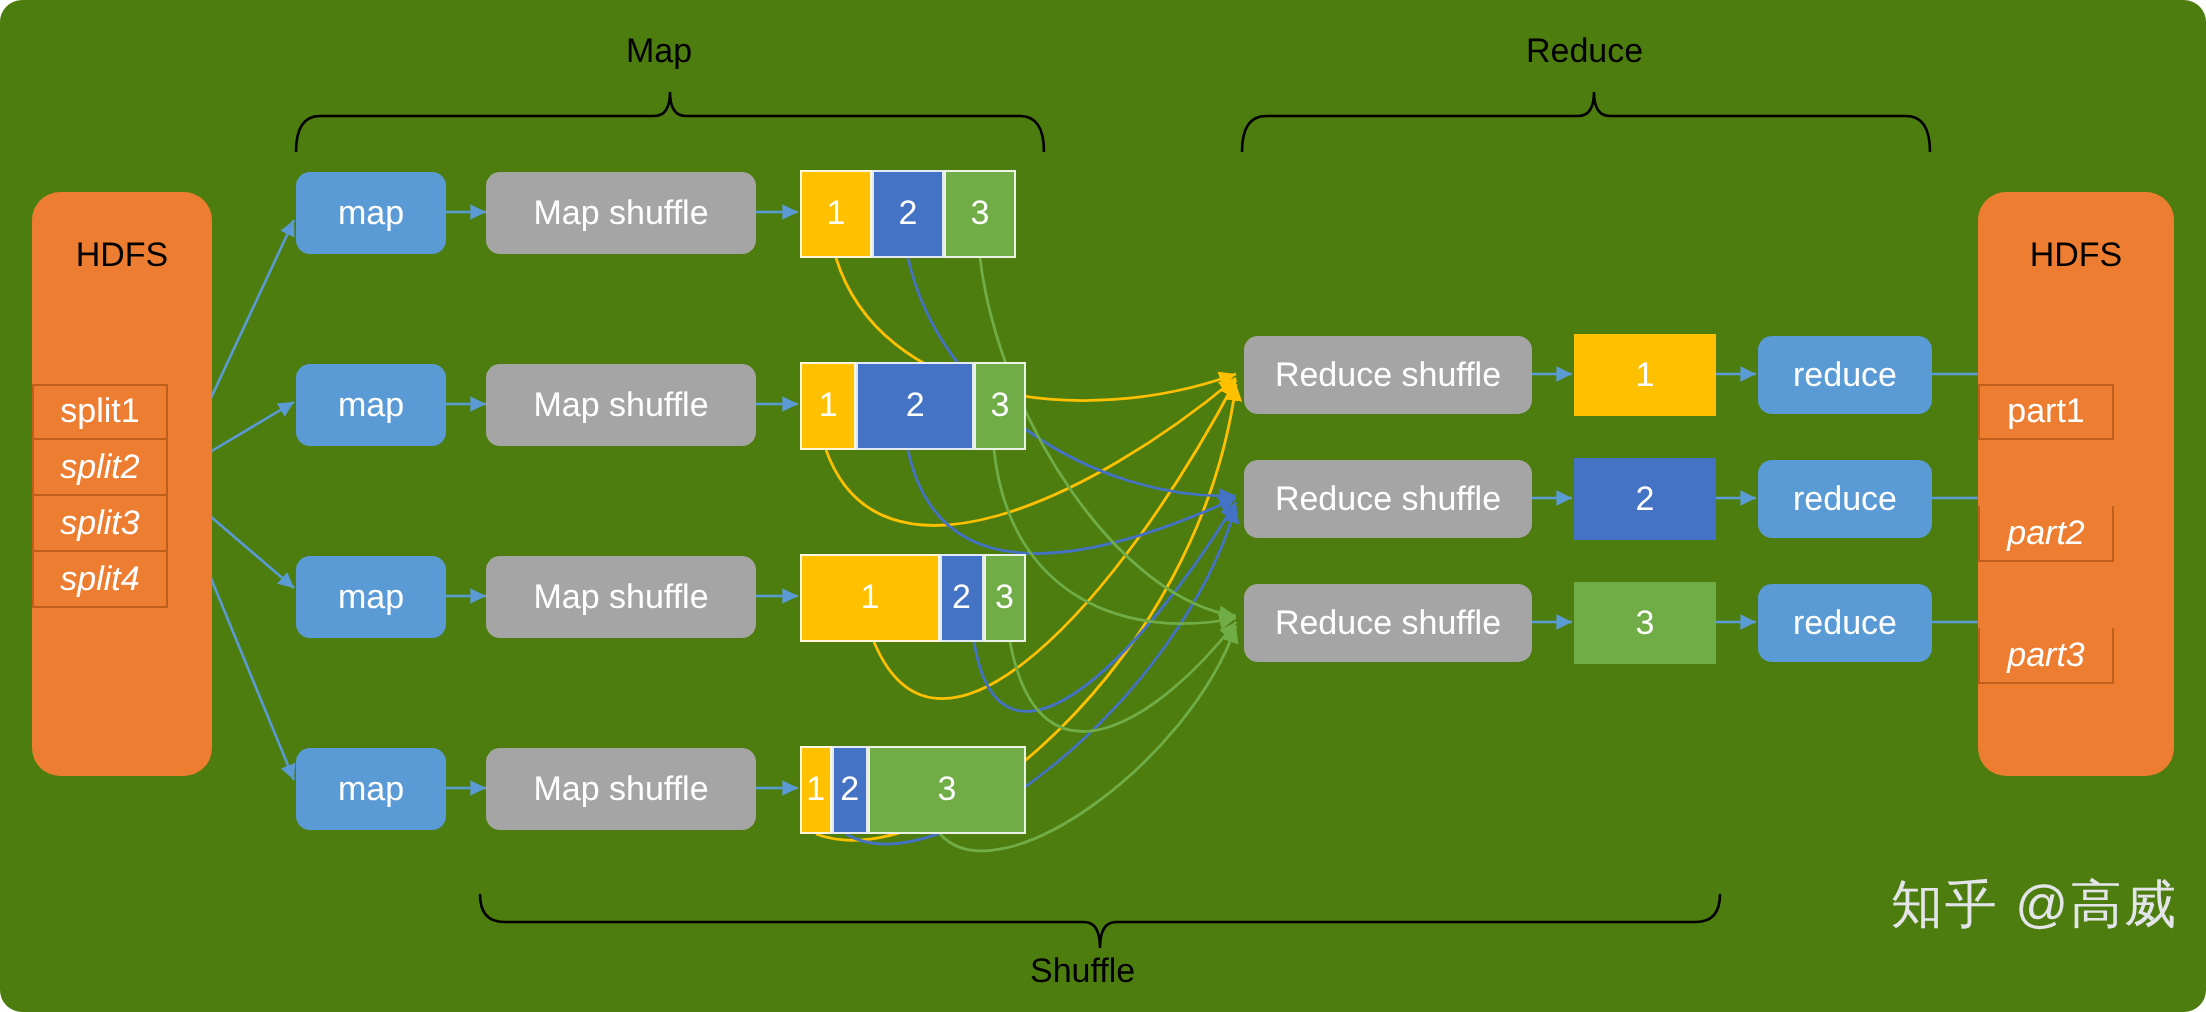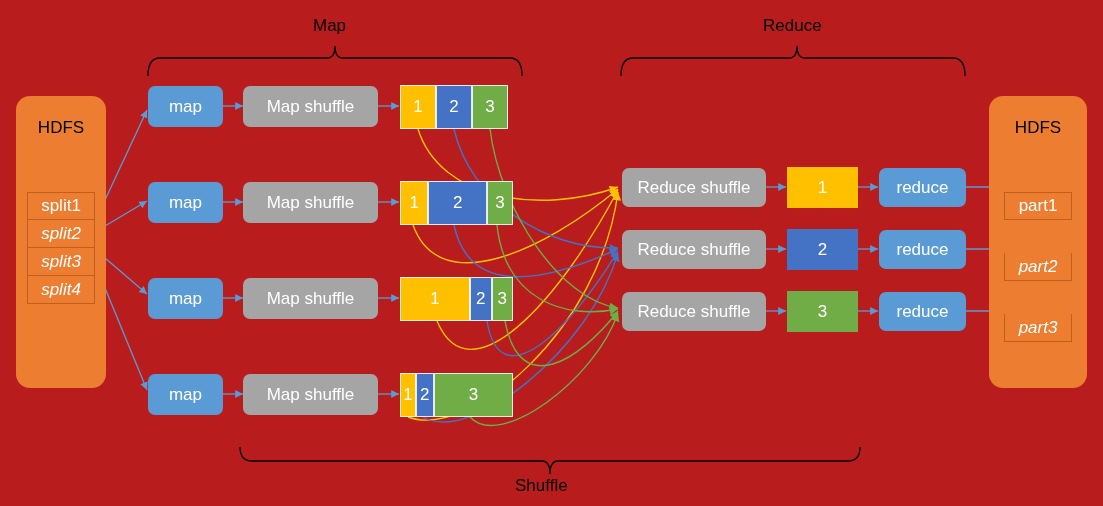--- a/index.html
+++ b/index.html
@@ -7,22 +7,23 @@
     padding: 0;
     background: #ffffff;
   }
   body {
     font-family: "Liberation Sans", sans-serif;
   }
   #canvas {
     position: relative;
     width: 1103px;
     height: 506px;
-    background: #b91c1c;
+    background: #4d7c0f;
     overflow: hidden;
+    border-radius: 11px;
   }
   #wires {
     position: absolute;
     left: 0;
     top: 0;
     width: 1103px;
     height: 506px;
     pointer-events: none;
   }
   .node {
@@ -45,21 +46,20 @@
   .hdfs-title {
     color: #000000;
     font-size: 17px;
     margin-top: 22px;
     margin-bottom: 10px;
   }
   .slot-stack {
     width: 100%;
     display: flex;
     flex-direction: column;
-    align-items: center;
   }
   .slot {
     box-sizing: border-box;
     width: 68px;
     height: 28px;
     border: 1px solid #C05E1B;
     display: flex;
     align-items: center;
     justify-content: center;
     font-size: 17px;
@@ -316,14 +316,15 @@
 
   <div class="node hdfs" style="left:989px; top:96px; width:98px; height:292px;">
     <div class="hdfs-title">HDFS</div>
     <div class="slot-stack">
       <div class="slot slot-gapped">part1</div>
       <div class="slot slot-gapped">part2</div>
       <div class="slot slot-gapped last">part3</div>
     </div>
   </div>
 
+  <div class="watermark">知乎 @高威</div>
 
 </div>
 
 </body></html>

